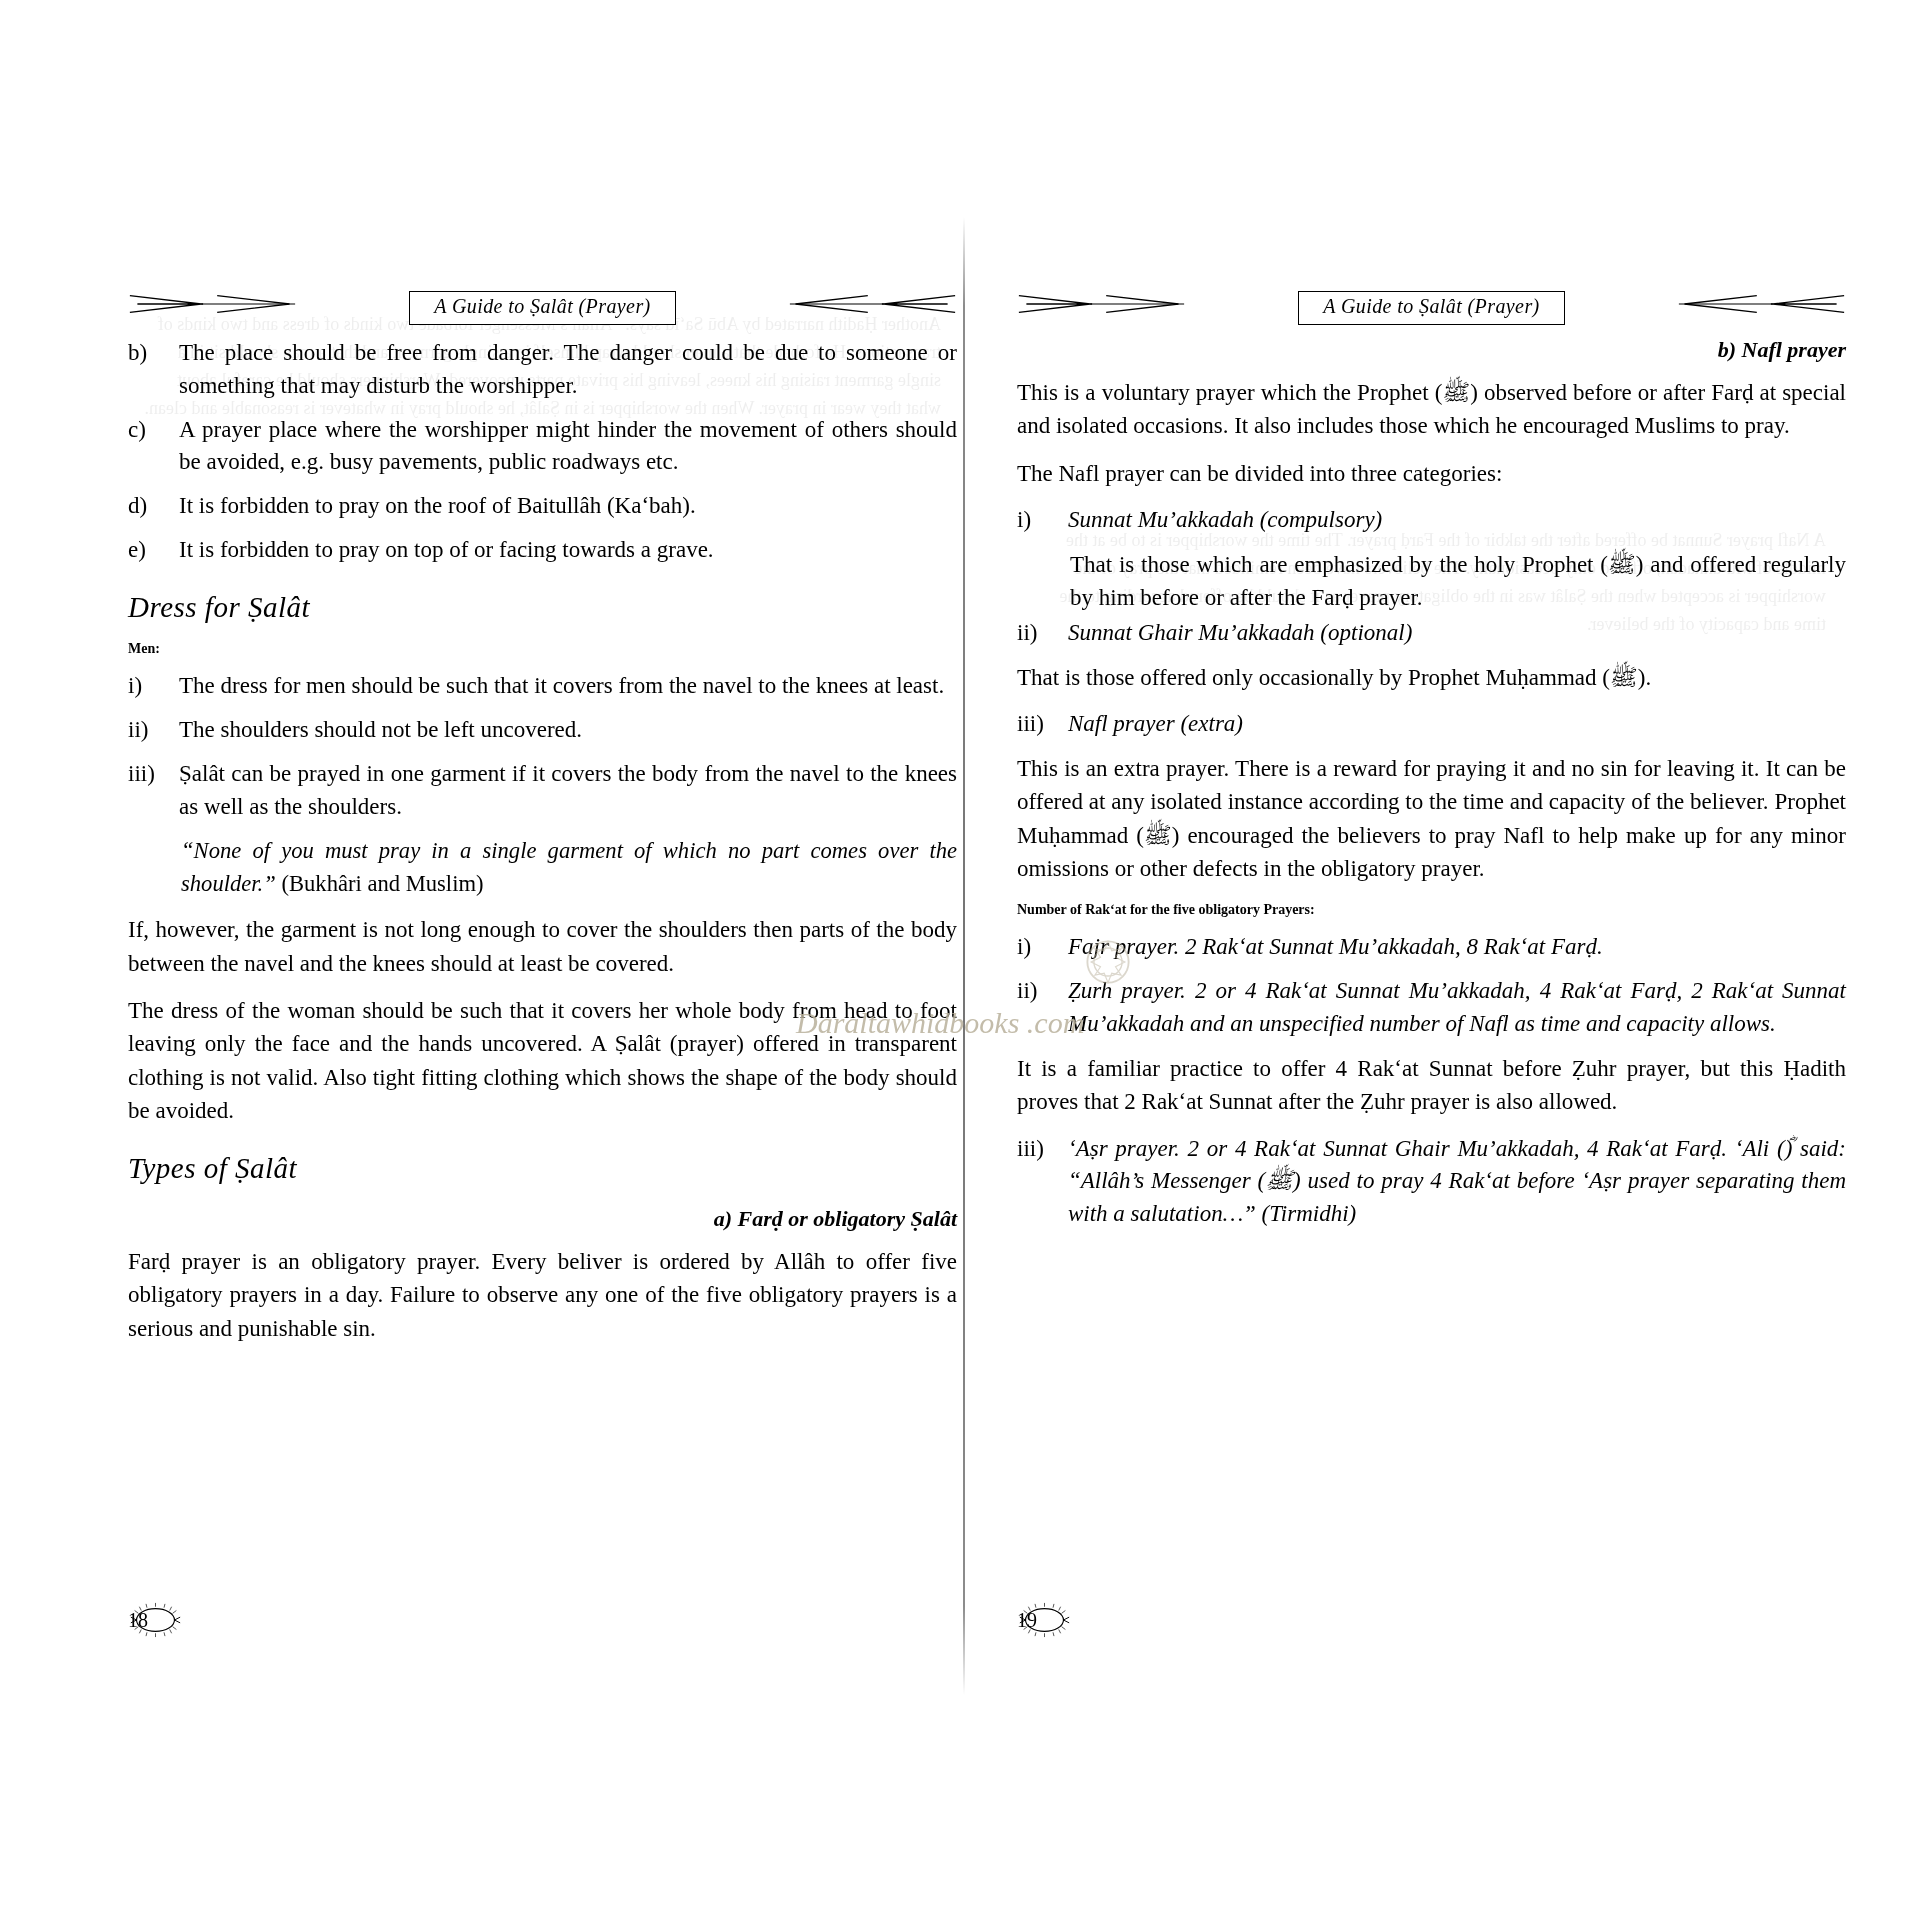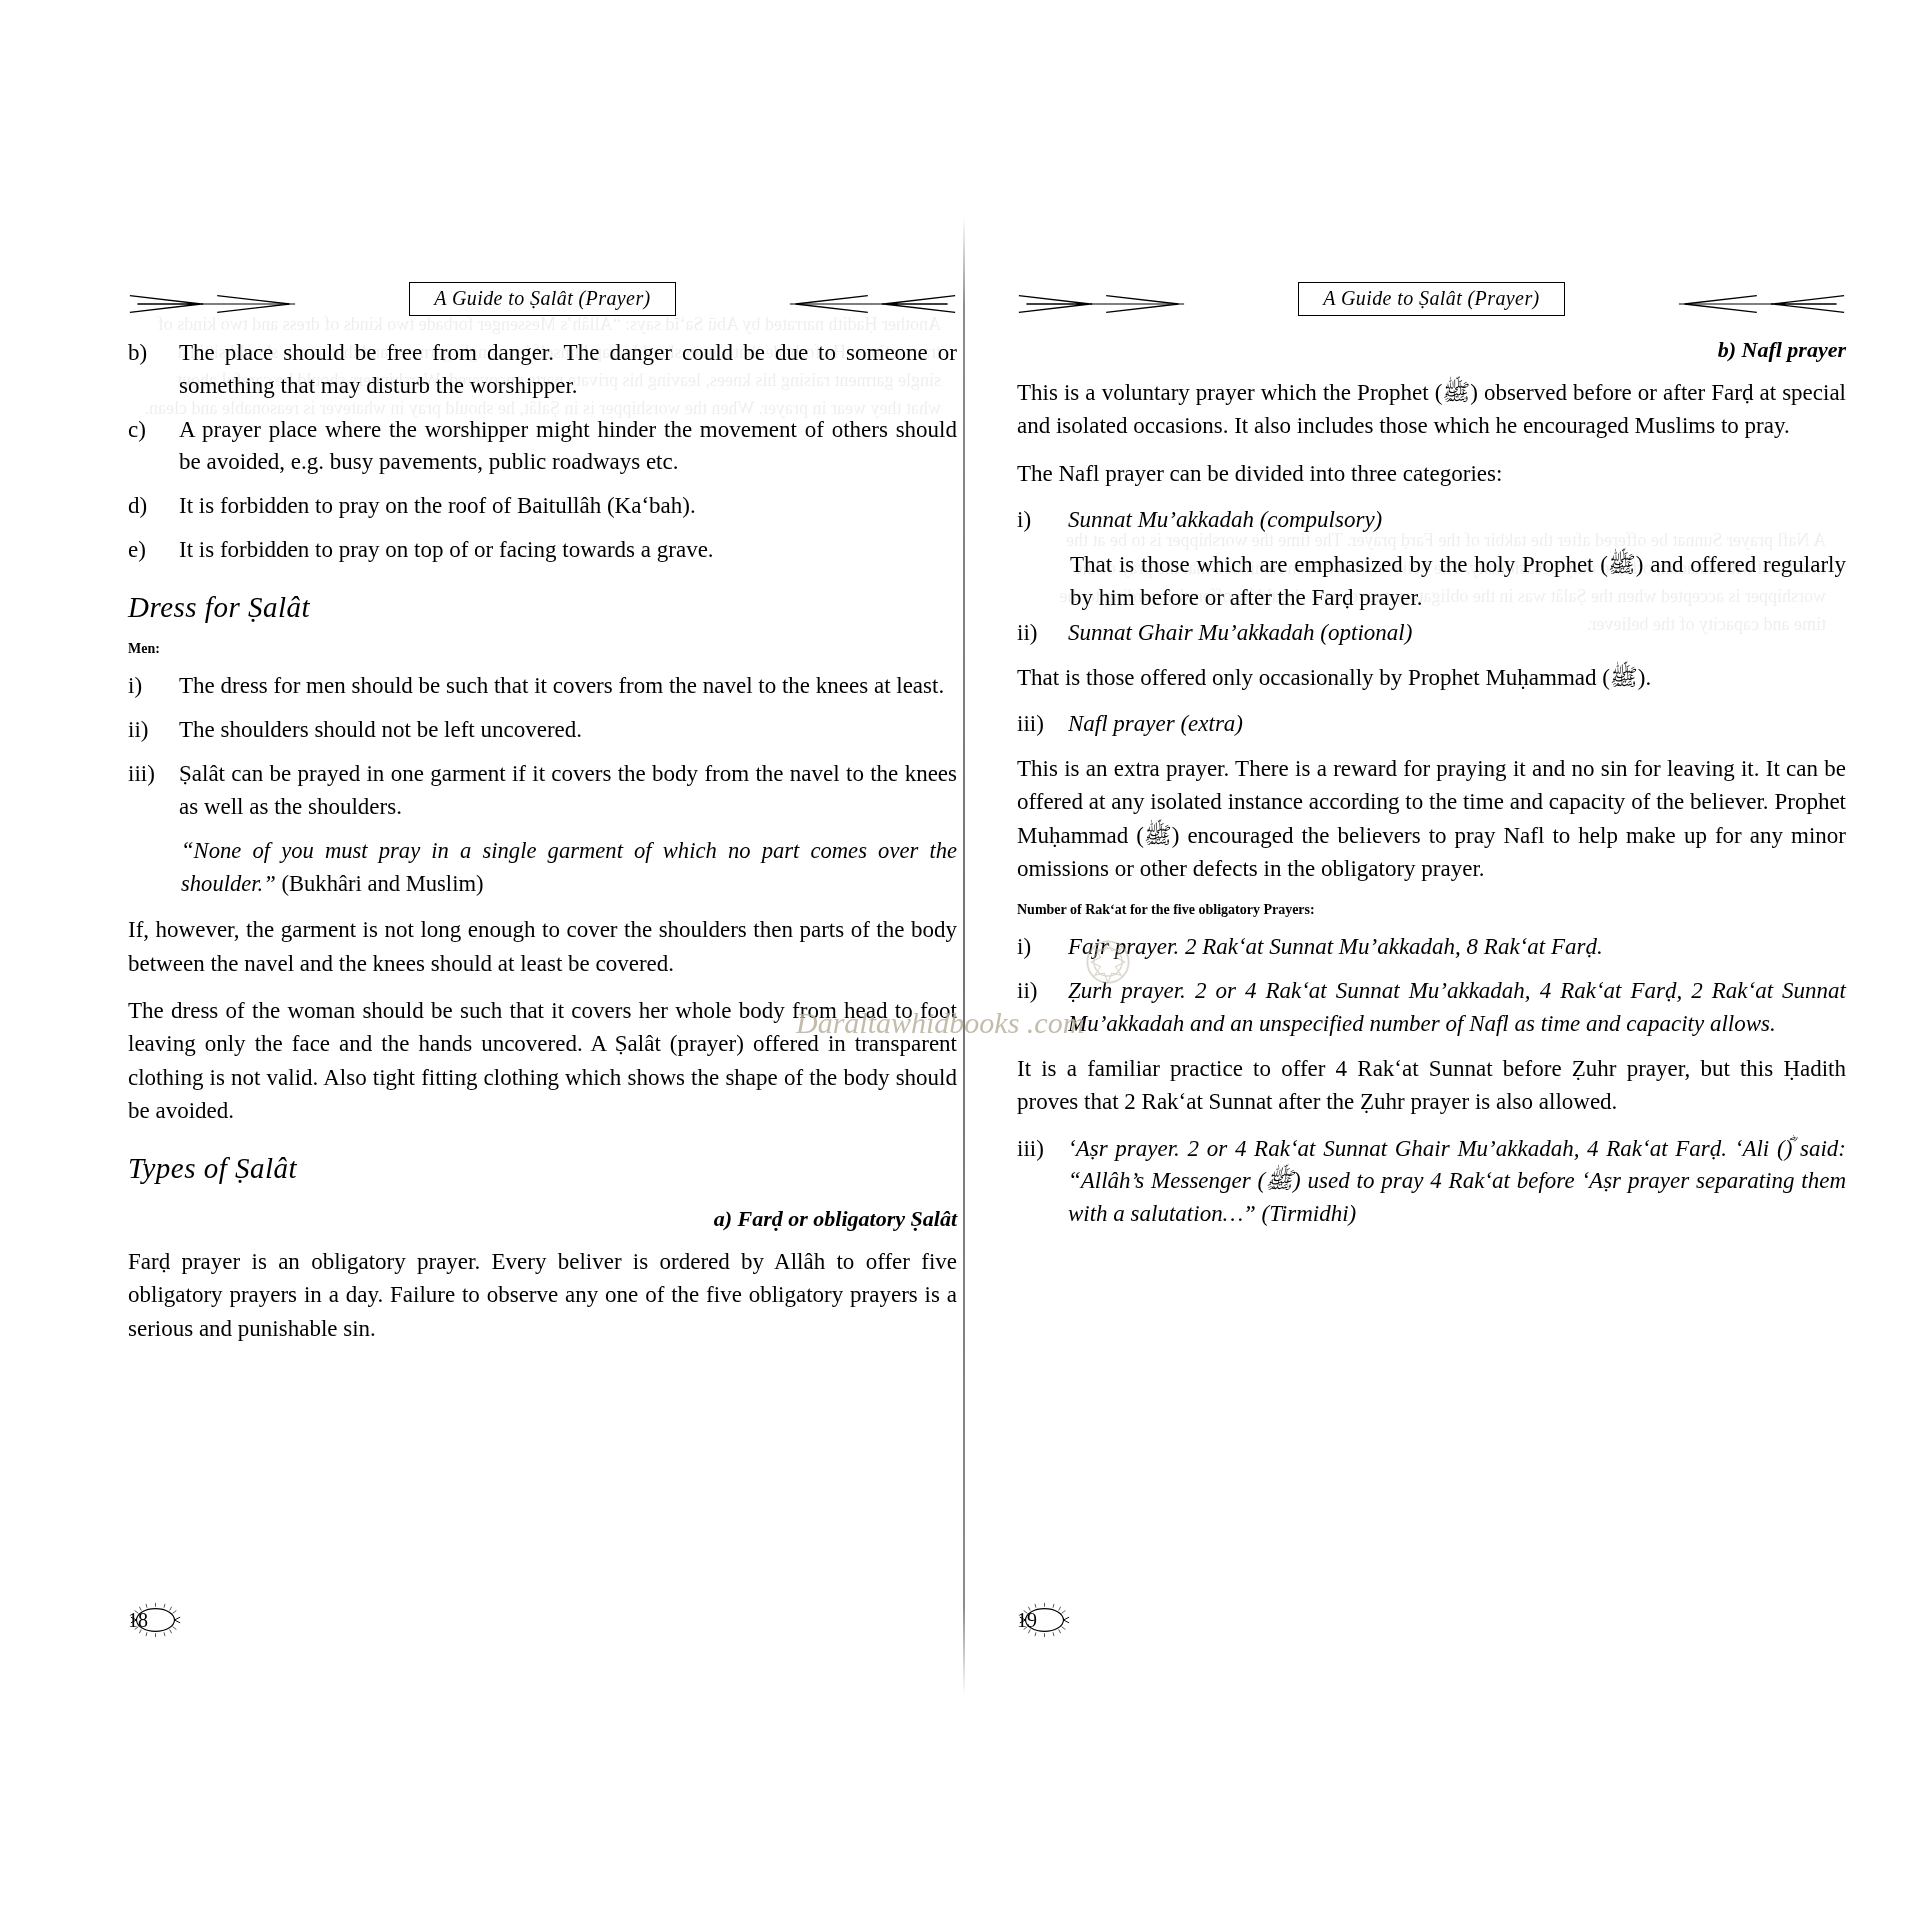--- a/index.html
+++ b/index.html
@@ -59,21 +59,21 @@
     height: 43px;
   }
   .header.left  { left: 128px; width: 829px; }
   .header.right { left: 1017px; width: 829px; }
 
   .header-inner {
     position: relative;
     width: 100%;
     height: 43px;
     display: flex;
-    align-items: flex-start;
+    align-items: flex-end;
     justify-content: center;
   }
   .header-box {
     border: 1.4px solid #000;
     padding: 3.8px 24.5px 5.6px;
     background: #fff;
     position: relative;
     z-index: 2;
   }
   .header-title {

